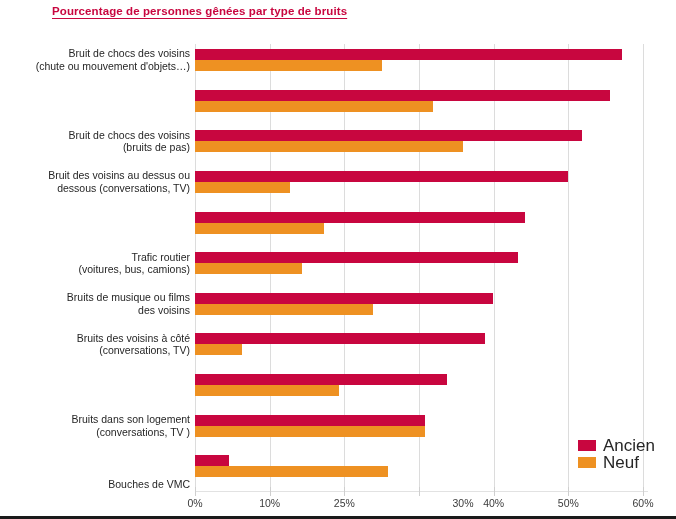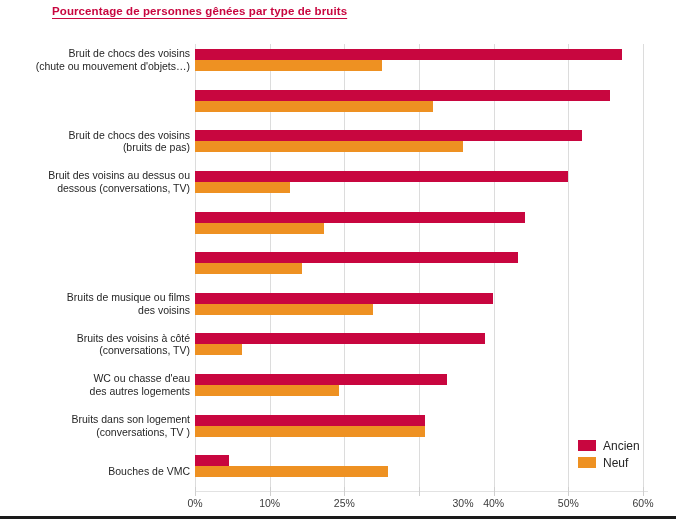--- a/index.html
+++ b/index.html
@@ -111,21 +111,21 @@
   }
   .legend-swatch {
     width: 18px;
     height: 11px;
     margin-right: 7px;
     flex: 0 0 auto;
   }
   .legend-swatch.ancien { background: #C8063F; }
   .legend-swatch.neuf   { background: #EE9122; }
   .legend-text {
-    font-size: 12px;
+    font-size: 17px;
     color: #262626;
     white-space: nowrap;
   }
   
   #bottom-rule {
     position: absolute;
     left: 0;
     bottom: 0;
     width: 676px;
     height: 3px;
@@ -139,29 +139,29 @@
 
   <div id="chart-title">Pourcentage de personnes gênées par type de bruits</div>
 
   <div id="labels-col">
       <div class="cat-label" style="top: 47.4px;">Bruit de chocs des voisins
 (chute ou mouvement d'objets…)</div>
       <div class="cat-label" style="top: 128.673px;">Bruit de chocs des voisins
 (bruits de pas)</div>
       <div class="cat-label" style="top: 169.309px;">Bruit des voisins au dessus ou
 dessous (conversations, TV)</div>
+      <div class="cat-label" style="top: 250.582px;">Trafic routier
+(voitures, bus, camions)</div>
       <div class="cat-label" style="top: 291.218px;">Bruits de musique ou films
 des voisins</div>
       <div class="cat-label" style="top: 331.855px;">Bruits des voisins à côté
 (conversations, TV)</div>
-      <div class="cat-label" style="top: 372.491px;">WC ou chasse d'eau
-des autres logements</div>
       <div class="cat-label" style="top: 413.127px;">Bruits dans son logement
 (conversations, TV )</div>
-      <div class="cat-label" style="top: 465px;">Bouches de VMC</div>
+      <div class="cat-label" style="top: 478px;">Bouches de VMC</div>
     </div>
 
   <div id="plot">
     <div id="gridlines">
         <div class="gridline" style="left: 0px;"></div>
         <div class="gridline" style="left: 74.6667px;"></div>
         <div class="gridline" style="left: 149.333px;"></div>
         <div class="gridline" style="left: 224px;"></div>
         <div class="gridline" style="left: 298.667px;"></div>
         <div class="gridline" style="left: 373.333px;"></div>

